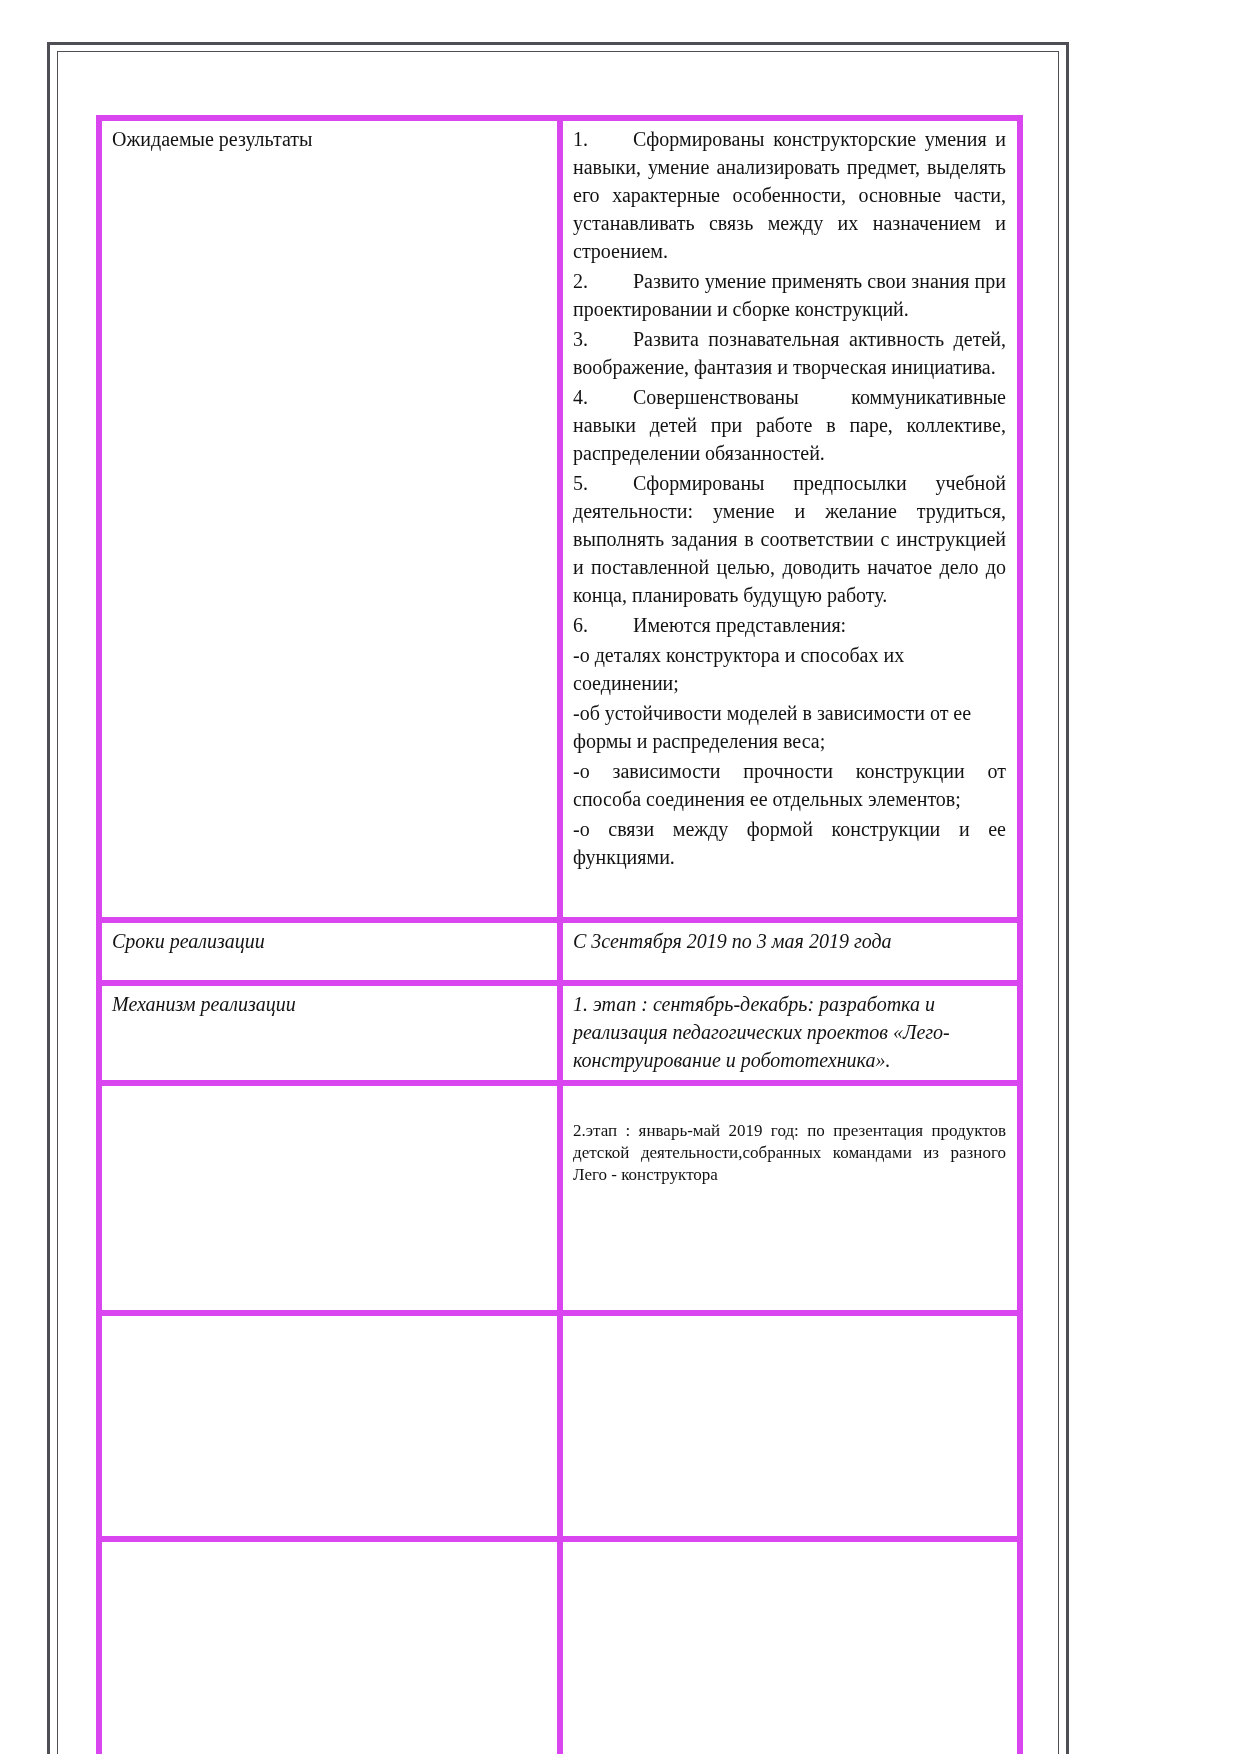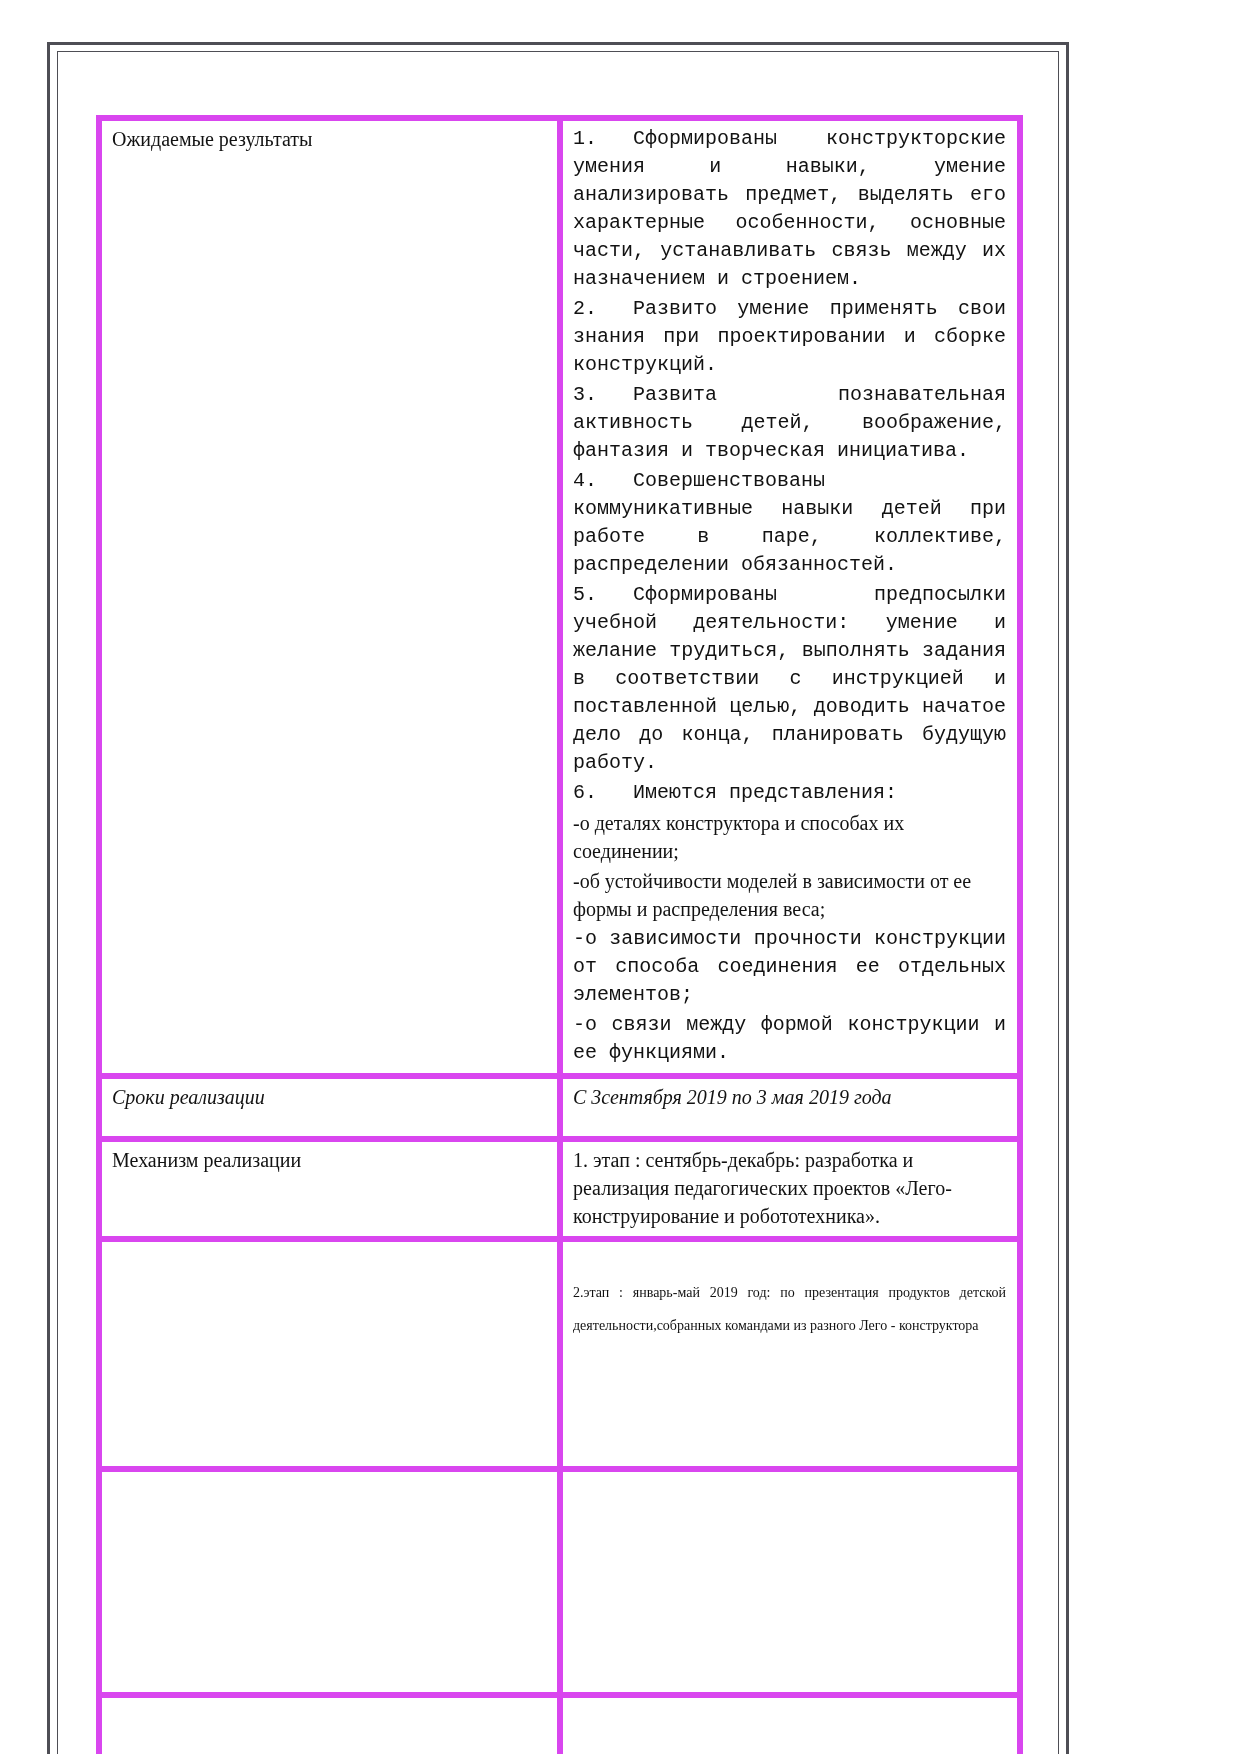--- a/index.html
+++ b/index.html
@@ -33,29 +33,29 @@
     font-size: 20px;
     line-height: 28px;
   }
   .doc-table td {
     border: 6px solid #d946ef;
     vertical-align: top;
     padding: 4px 11px 4px 10px;
   }
   .label-cell { }
   .content-cell p { margin: 0 0 2px 0; }
-  .just { text-align: justify; font-family: Liberation Mono, monospace; }
+  .just { text-align: justify; }
   .left { text-align: left; }
   .num {
     display: inline-block;
     width: 60px;
   }
   .stage2 {
-    font-size: 14px;
-    line-height: 33px;
+    font-size: 17px;
+    line-height: 22px;
     padding-top: 30px;
     text-align: justify;
   }
 </style>
 </head>
 <body>
 
 <div class="frame-outer">
   <div class="frame-inner"></div>
 </div>
@@ -82,21 +82,21 @@
       </td>
     </tr>
 
     <tr style="height:63px;font-style:italic;">
       <td class="label-cell">Сроки реализации</td>
       <td class="content-cell">
         <p class="left">С 3сентября 2019 по 3 мая 2019 года</p>
       </td>
     </tr>
 
-    <tr style="height:85px;">
+    <tr style="height:85px;font-style:italic;">
       <td class="label-cell">Механизм реализации</td>
       <td class="content-cell">
         <p class="left">1. этап : сентябрь-декабрь: разработка и реализация педагогических проектов «Лего-конструирование и робототехника».</p>
       </td>
     </tr>
 
     <tr style="height:230px;">
       <td class="label-cell"></td>
       <td class="content-cell">
         <p class="stage2">2.этап  :  январь-май  2019  год:  по презентация продуктов детской деятельности,собранных командами из разного Лего - конструктора</p>

